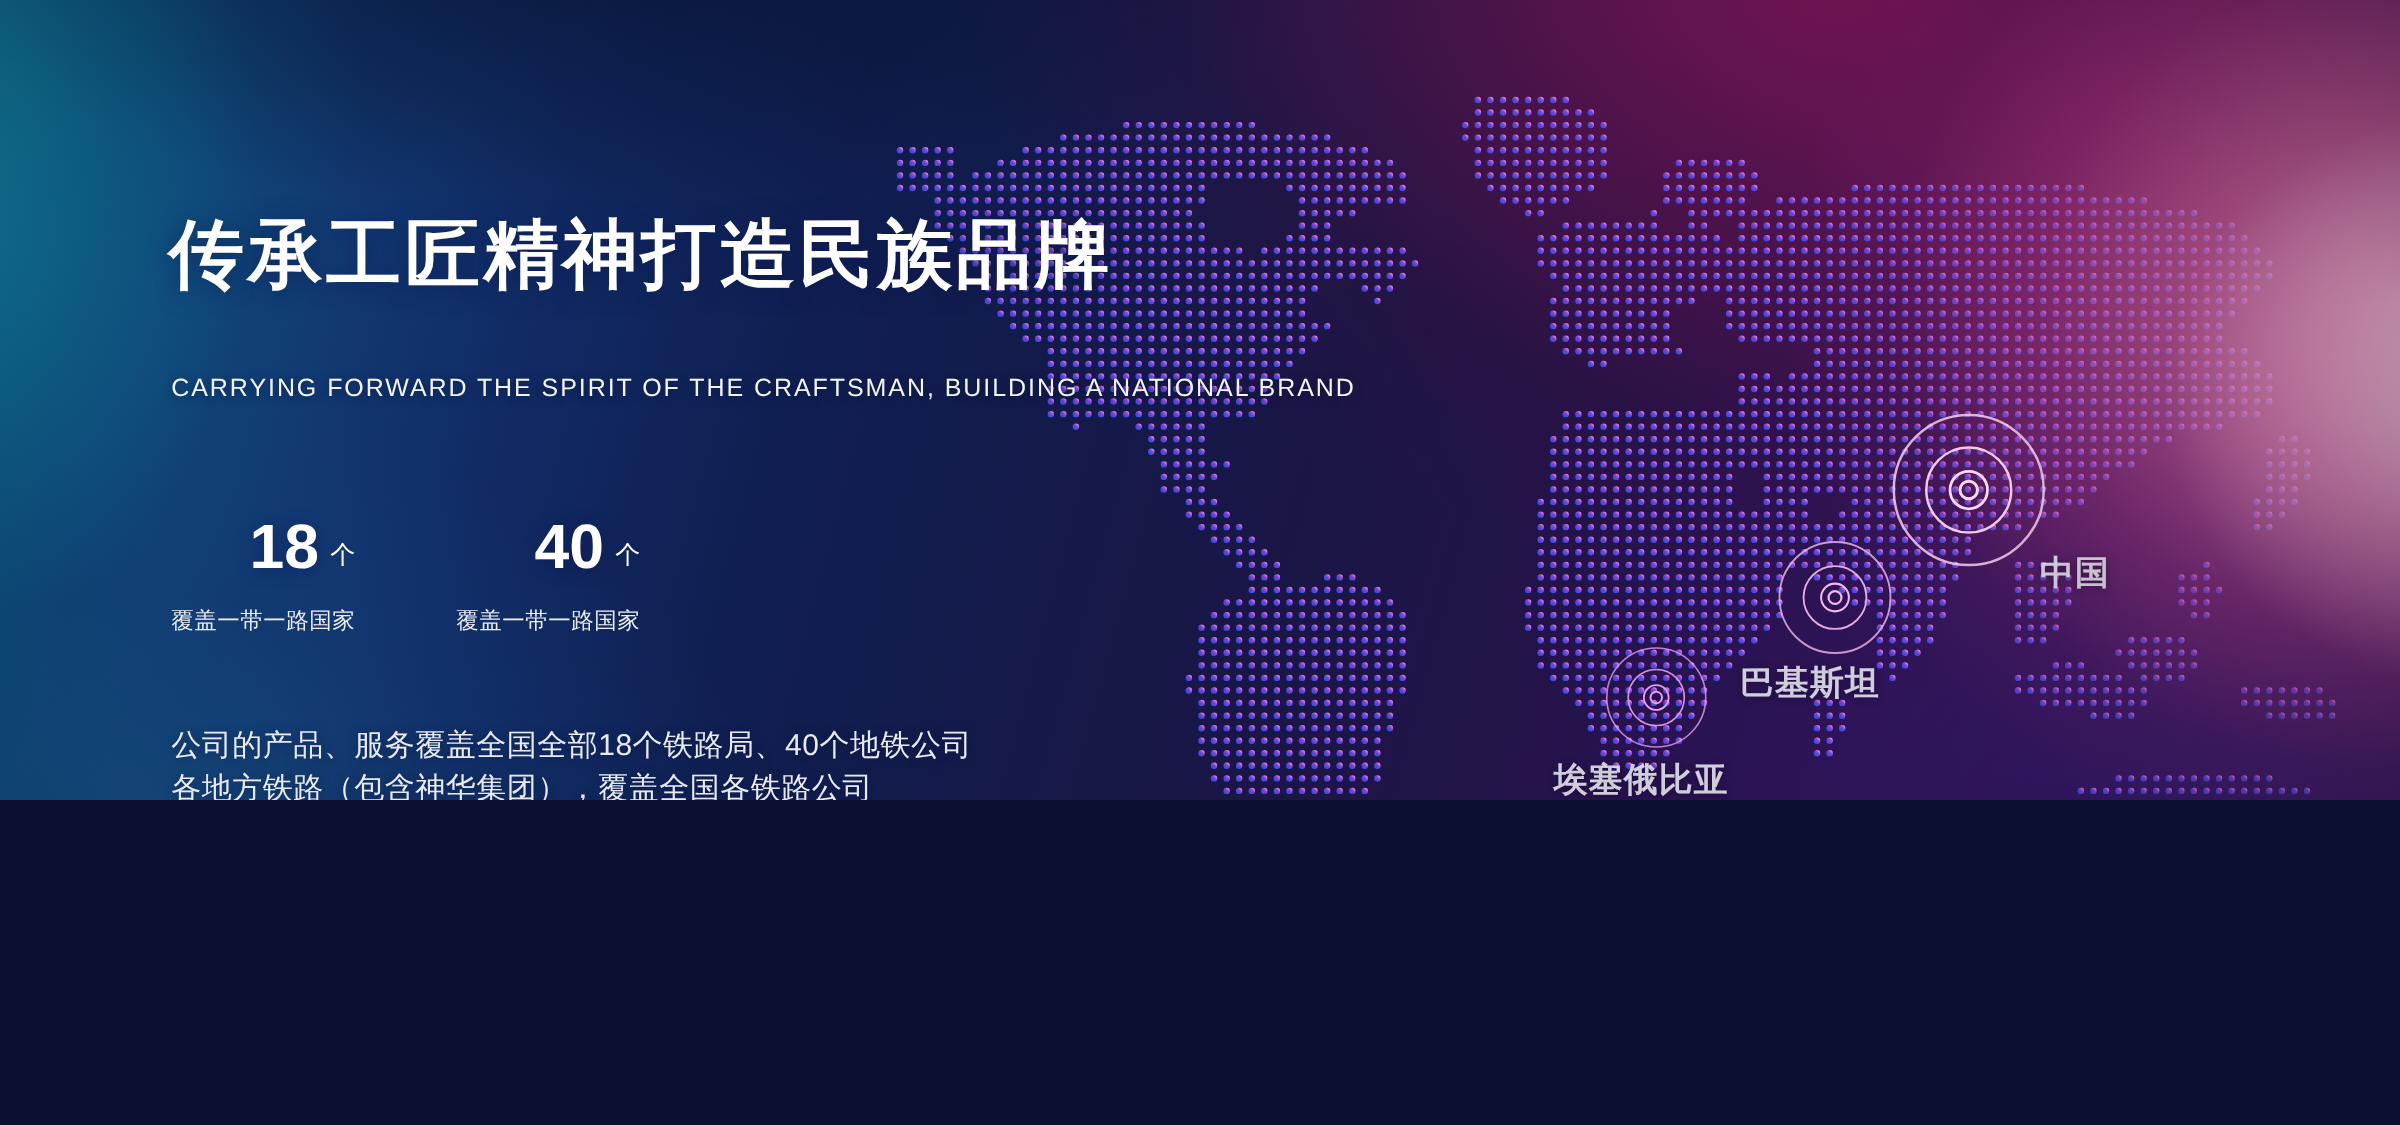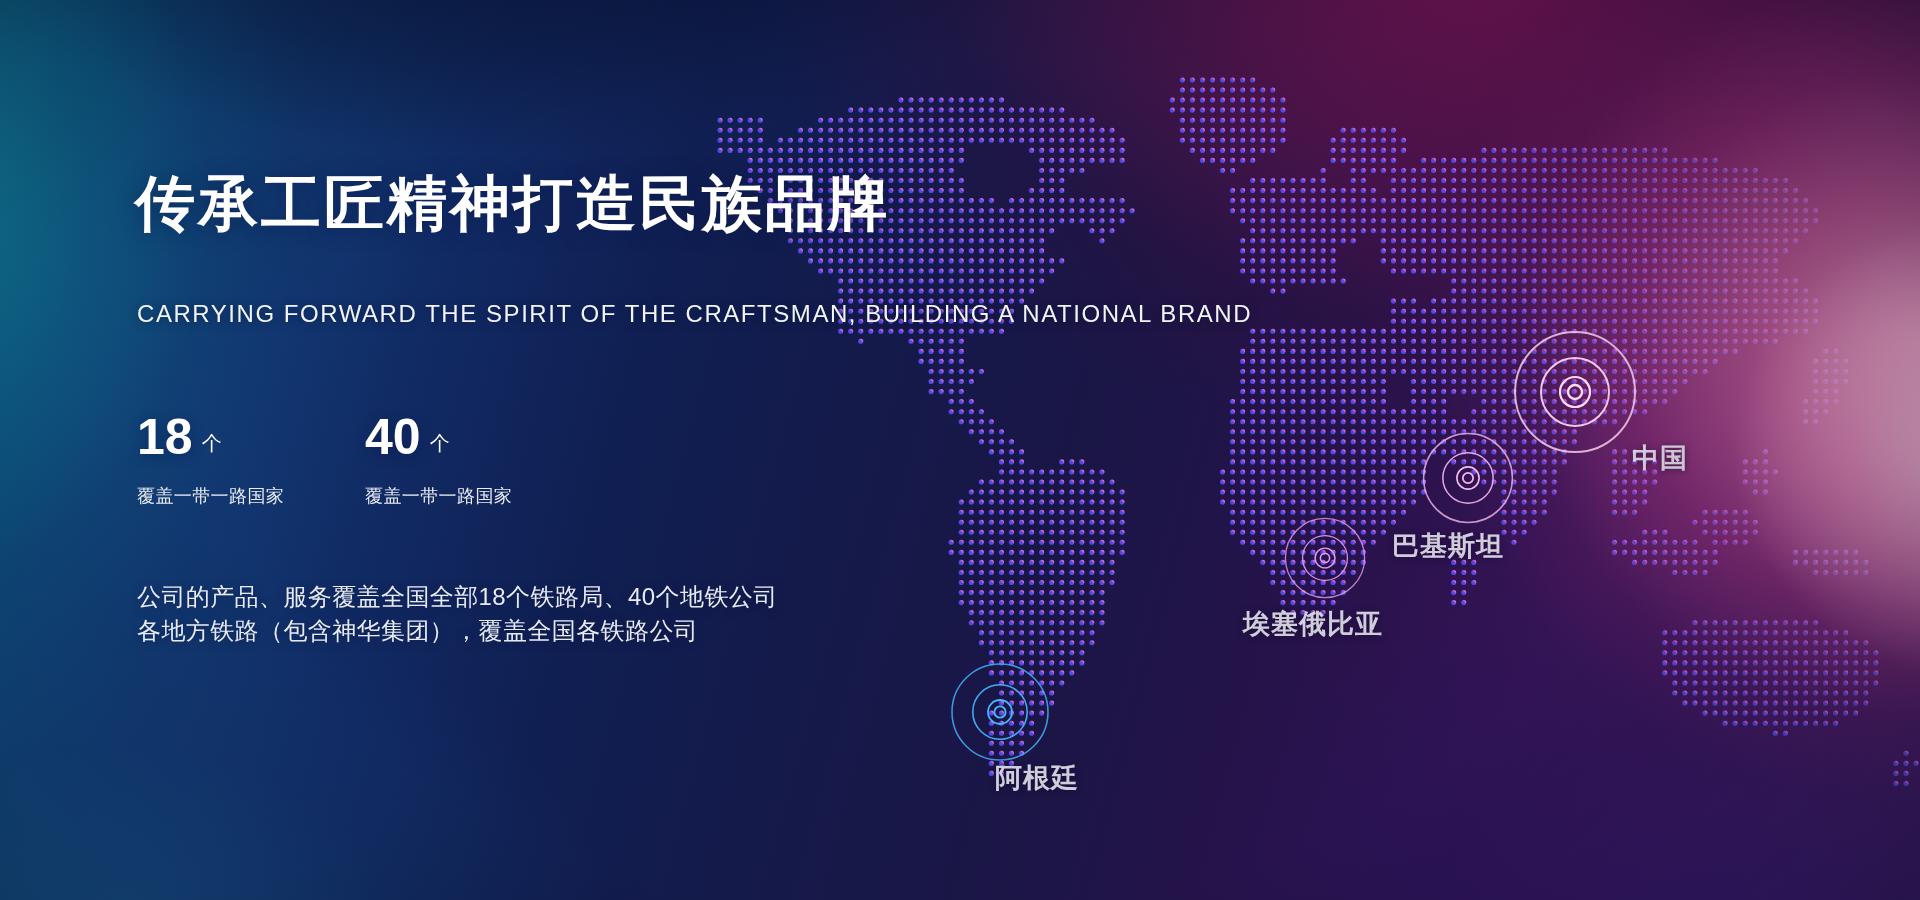--- a/index.html
+++ b/index.html
@@ -1,19 +1,19 @@
 <!DOCTYPE html>
 <html><head>
 <meta charset="utf-8">
 <style>
   * { margin:0; padding:0; box-sizing:border-box; }
   html,body { width:1920px; height:900px; overflow:hidden; background:#0b1033; }
   body { font-family:"Liberation Sans","DejaVu Sans",sans-serif; }
 
-  #stage { position:relative; width:1920px; height:900px; overflow:hidden; }
+  #stage { position:relative; width:1920px; height:640px; overflow:hidden; }
 
   
   .bg { position:absolute; inset:0; }
   .bg-base {
     background:linear-gradient(105deg,
       #0d6a8e 0%, #0a5b86 4%, #104a80 9%,
       #123a74 15%, #112a63 24%,
       #101f52 34%, #141a4a 45%,
       #1a1646 56%, #241349 66%,
       #311352 76%, #3e1557 85%,
@@ -73,28 +73,28 @@
   #content { position:absolute; left:135px; top:0; width:960px; height:900px; }
 
   .title {
     position:absolute; left:0; top:172px;
     font-size:60px; font-weight:700; color:#ffffff;
     letter-spacing:3px; line-height:1.05;
     text-shadow:0 2px 18px rgba(10,24,80,0.55);
   }
   .subtitle {
     position:absolute; left:2px; top:300px;
-    font-size:24px; font-weight:400; color:#f2f4f8;
+    font-size:20px; font-weight:400; color:#f2f4f8;
     letter-spacing:1.55px; white-space:nowrap;
     text-shadow:0 1px 8px rgba(8,20,70,0.6);
   }
 
   .stats { position:absolute; left:2px; top:412px; width:740px; height:110px; }
   .stat { position:absolute; top:0; }
-  .stat-num-row { display:flex; align-items:baseline; height:56px; }
+  .stat-num-row { display:flex; align-items:baseline; height:56px;justify-content:flex-end; }
   .stat-num {
     font-size:50px; font-weight:700; color:#ffffff;
     letter-spacing:0px; line-height:1;
     text-shadow:0 2px 12px rgba(10,24,80,0.5);
   }
   .stat-num.cn { font-size:40px; letter-spacing:2px; }
   .stat-unit {
     font-size:20px; font-weight:400; color:#ffffff;
     margin-left:9px; position:relative; top:-4px;
   }

